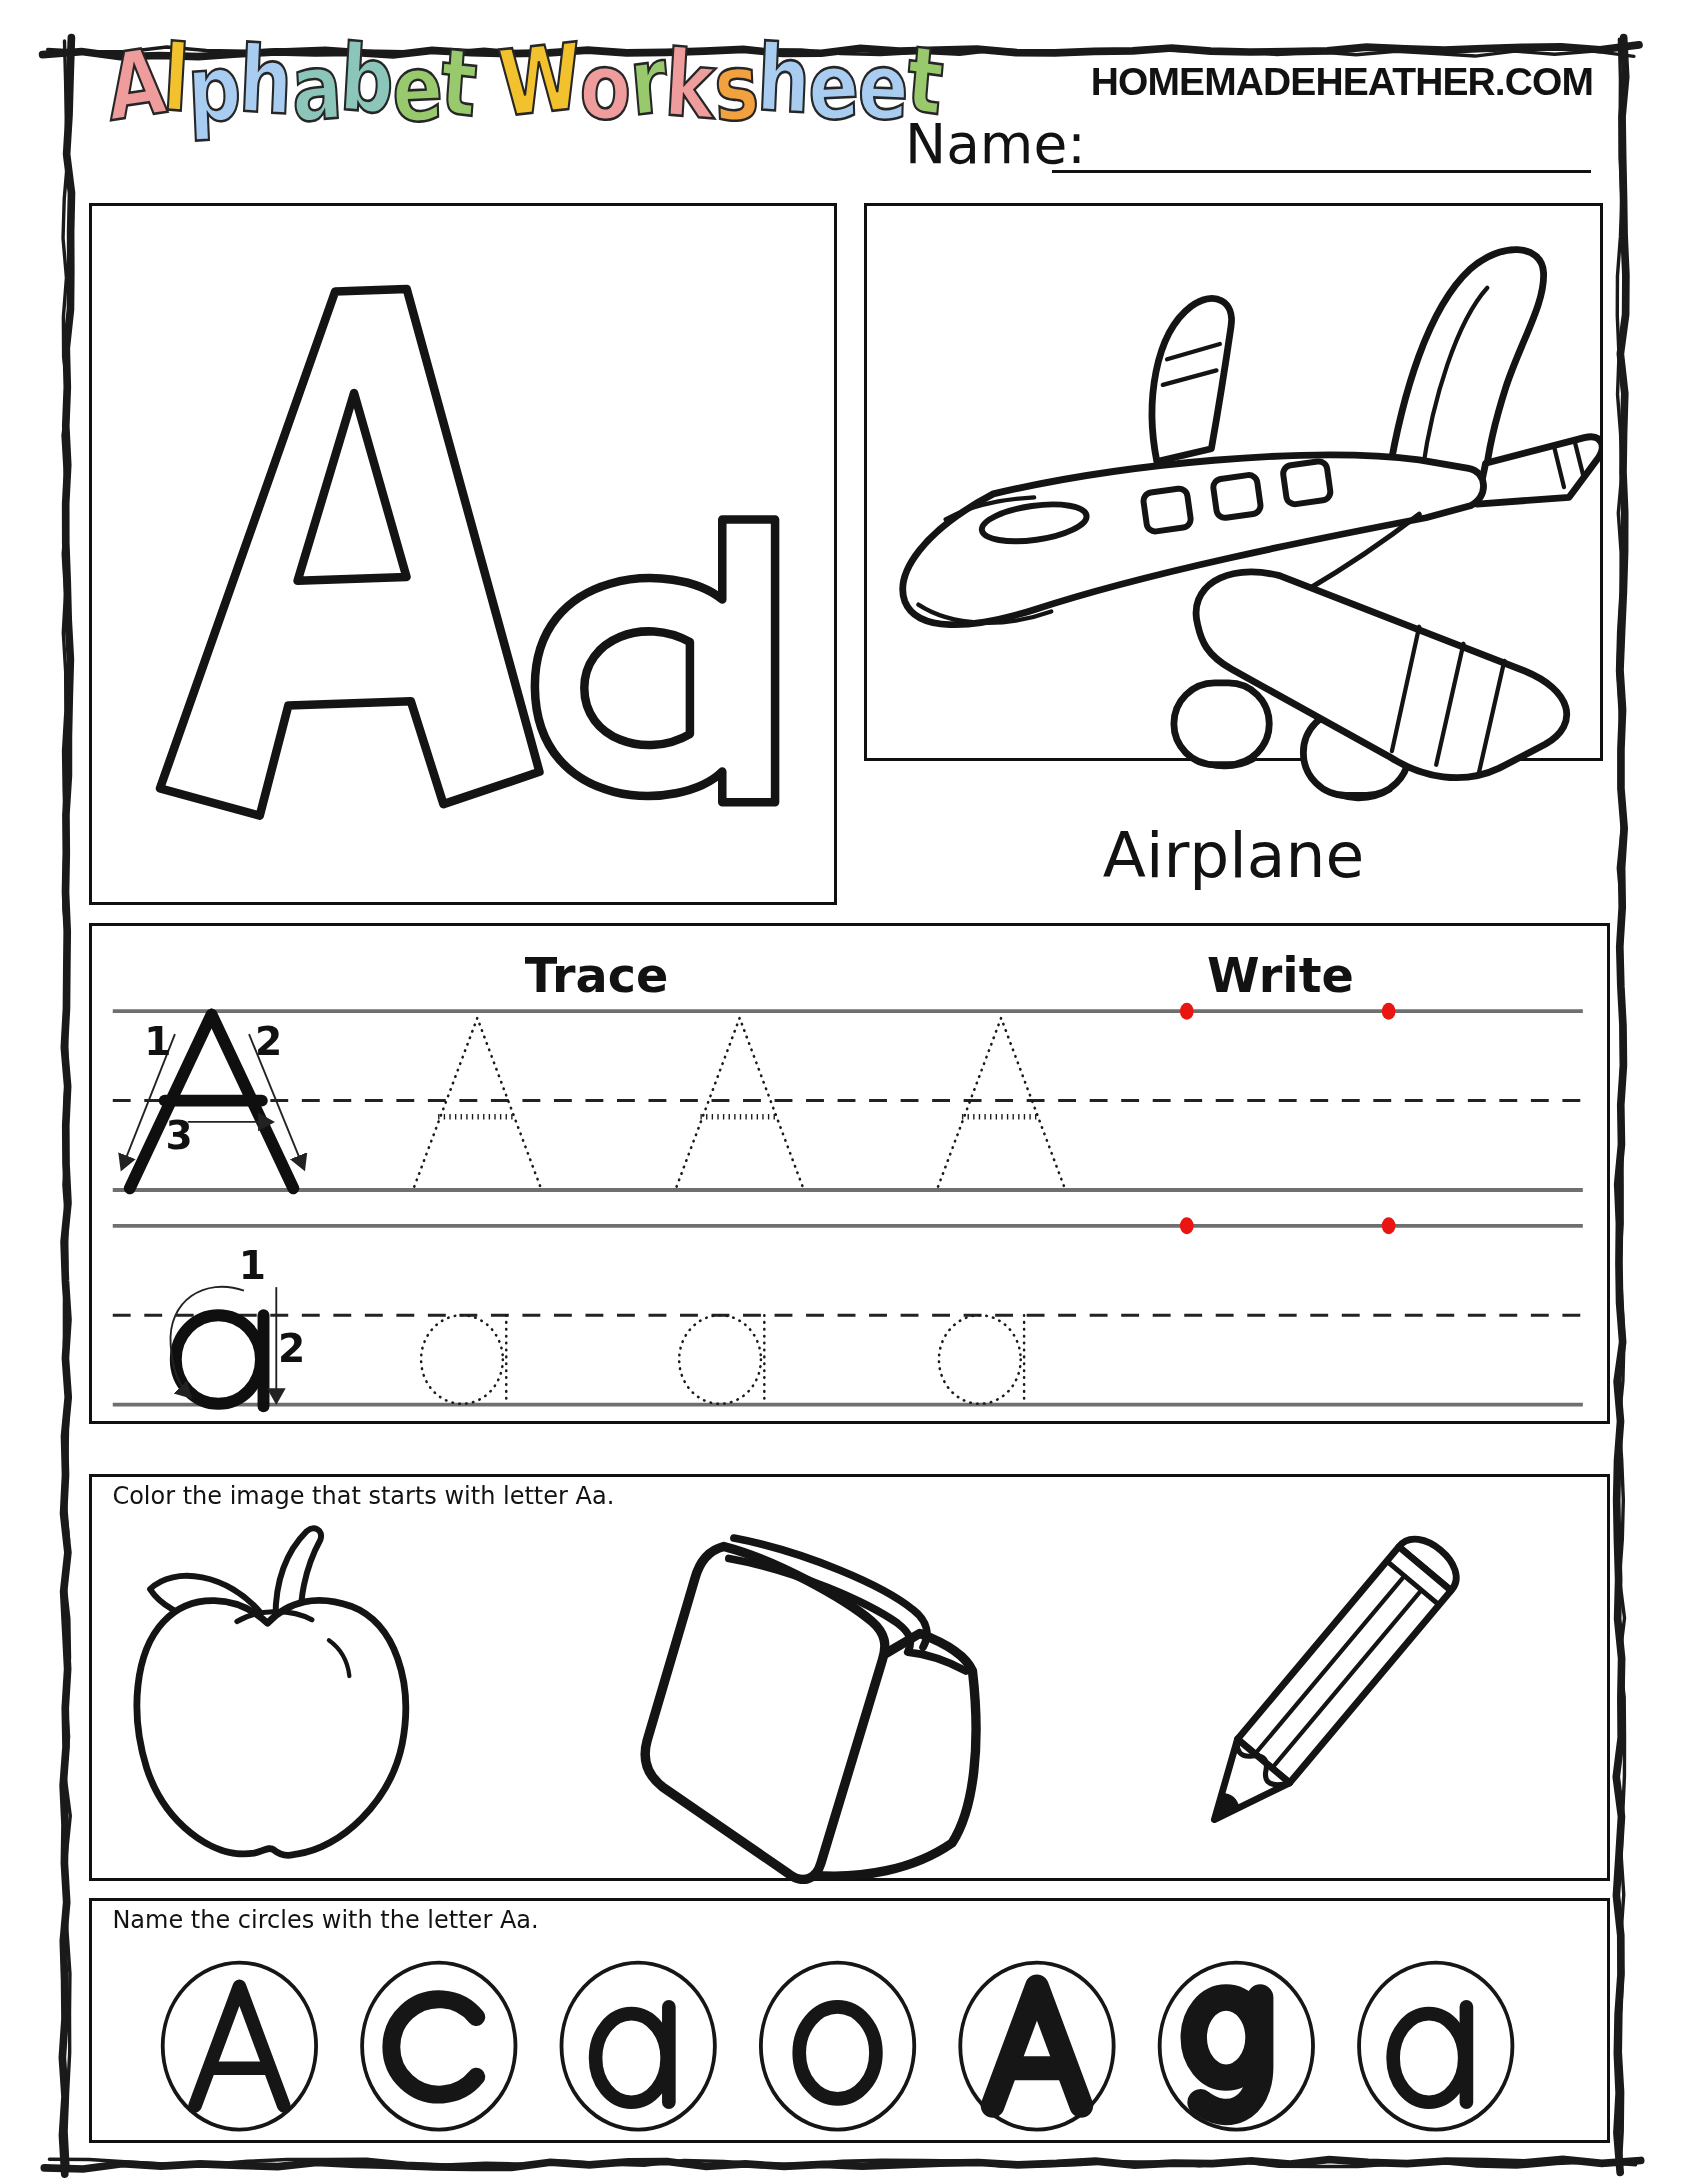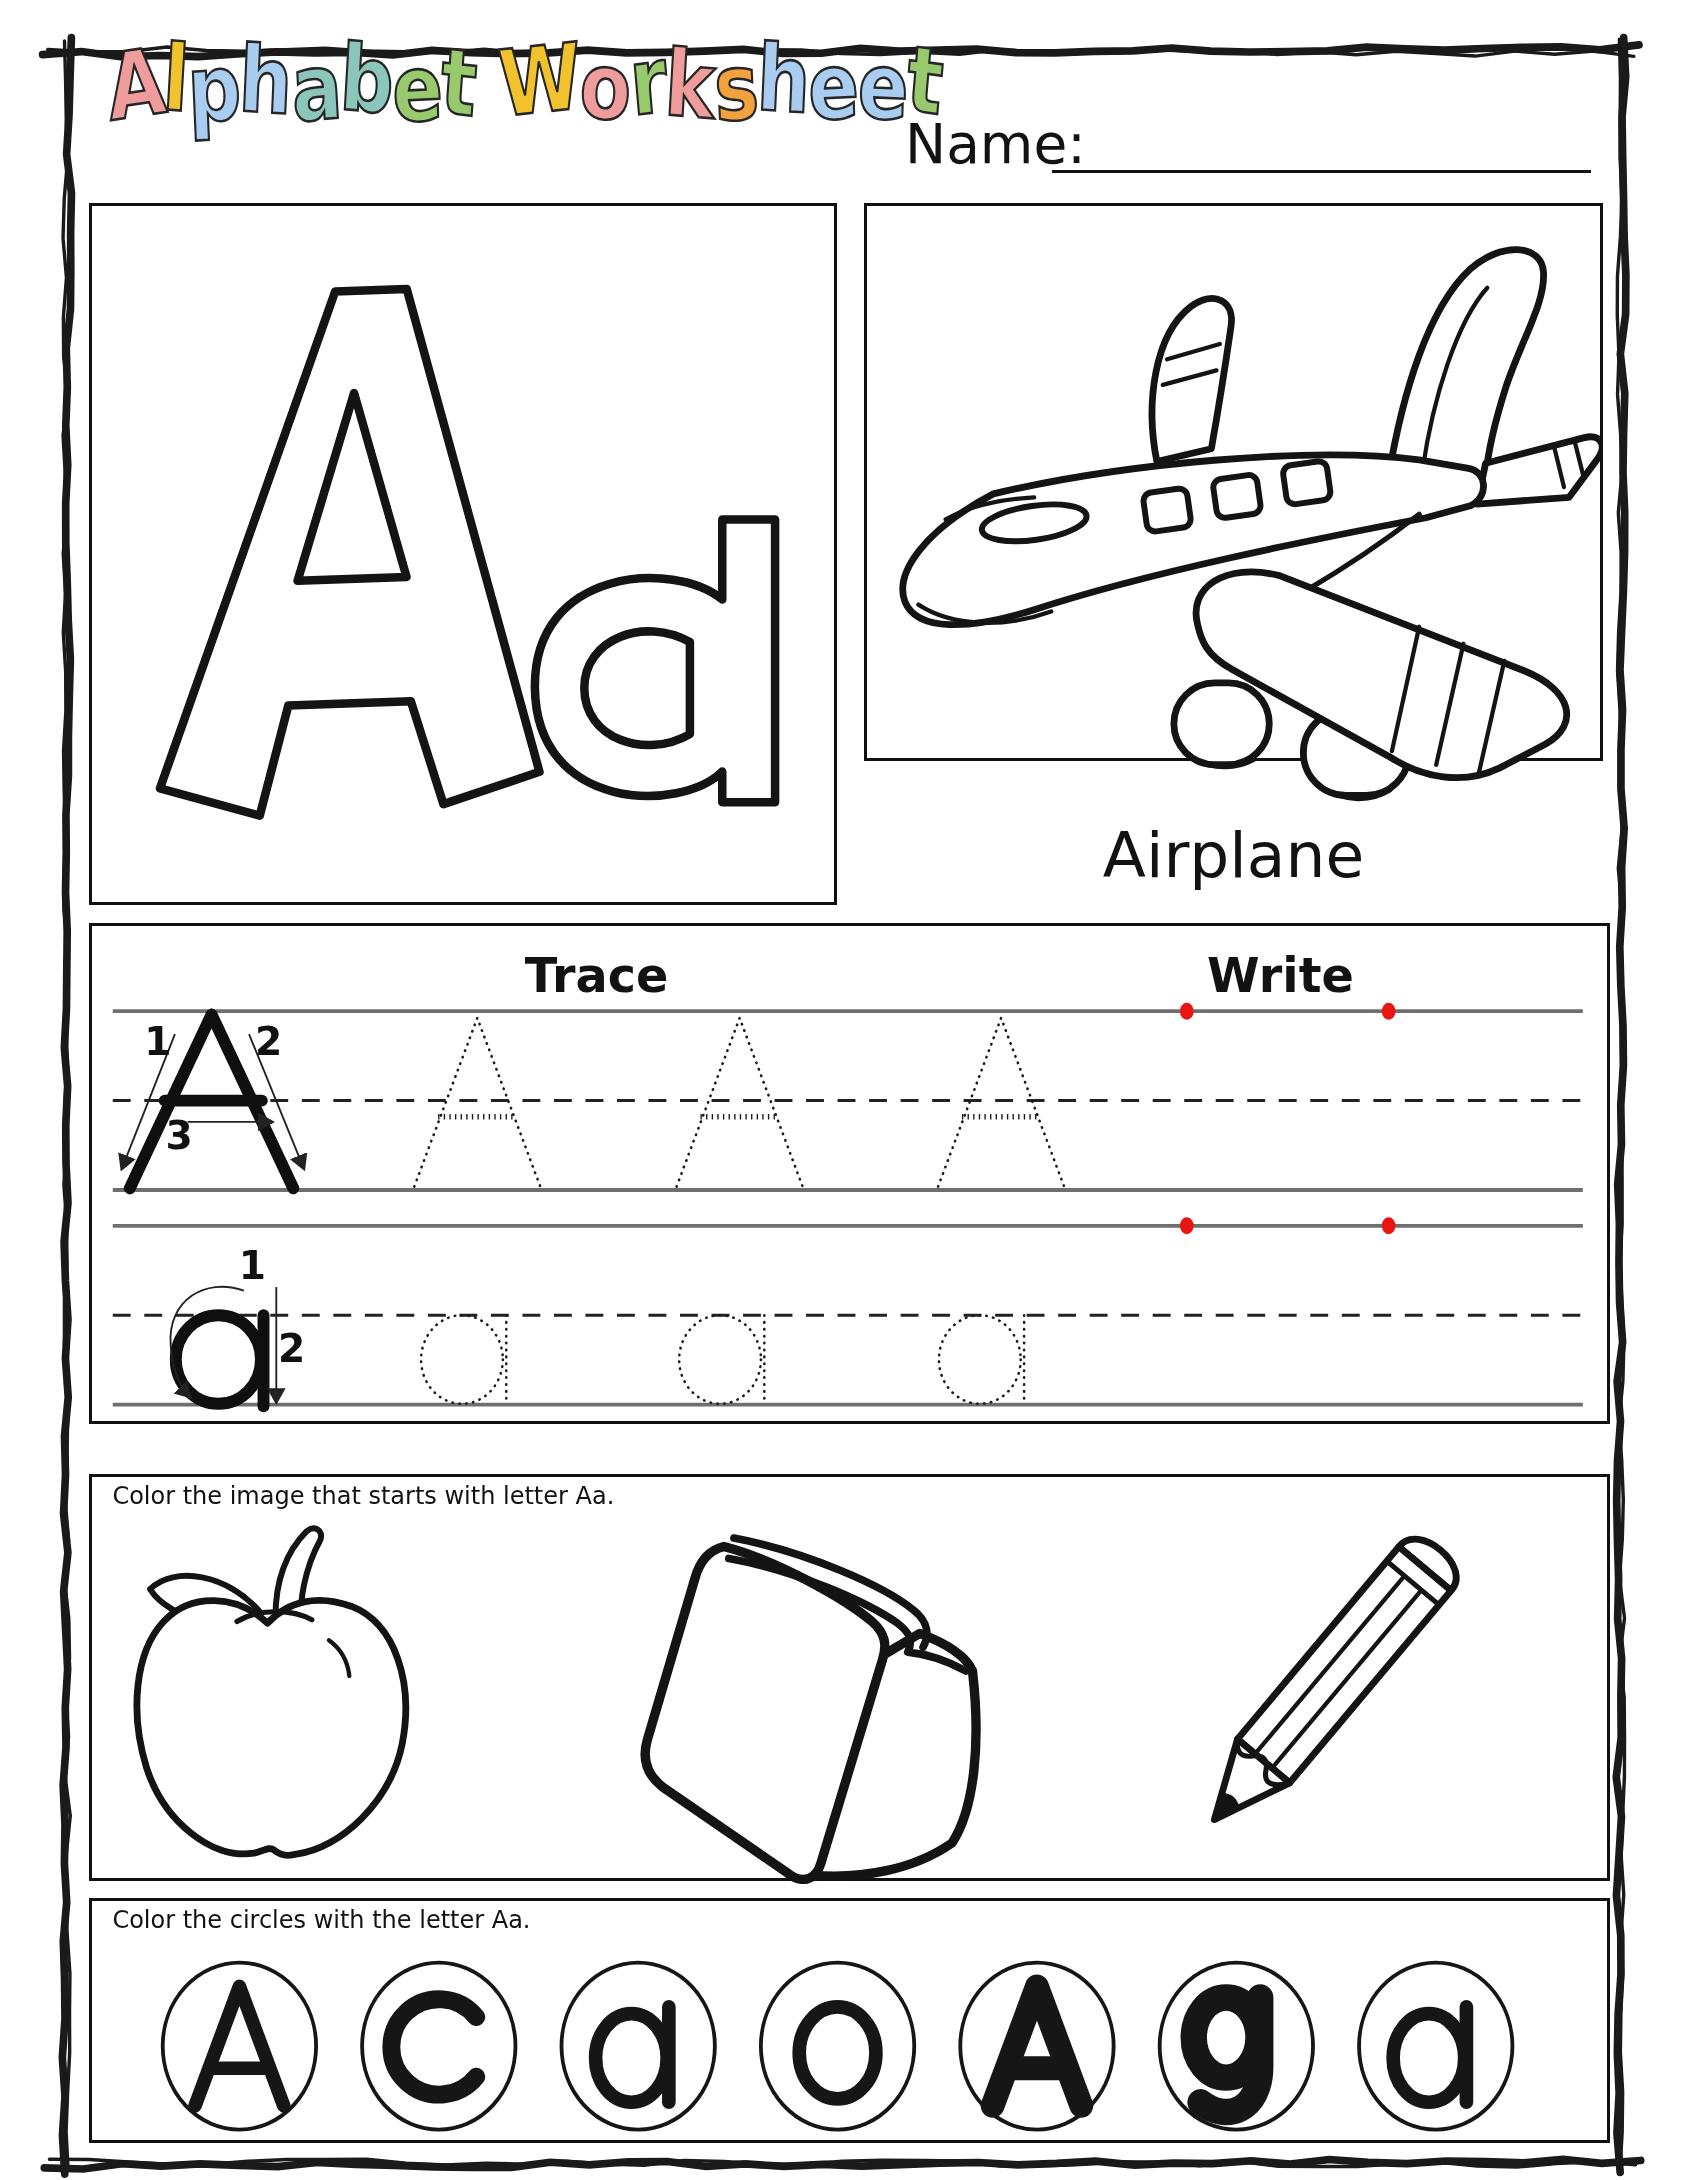--- a/index.html
+++ b/index.html
@@ -60,20 +60,21 @@
       <path d="M 56,58 L 102.5,60.6 L 149.1,60.7 L 195.7,55.1 L 242.2,59.1 L 288.7,60.0 L 335.3,58.2 L 381.9,56.4 L 428.4,59.6 L 474.9,60.7 L 521.5,61.6 L 568.1,57.7 L 614.6,61.7 L 661.1,61.0 L 707.7,58.5 L 754.2,62.8 L 800.8,63.4 L 847.4,58.3 L 893.9,58.1 L 940.5,58.6 L 987.0,62.6 L 1033.5,63.8 L 1080.1,61.4 L 1126.6,63.6 L 1173.2,58.1 L 1219.8,61.0 L 1266.3,60.0 L 1312.9,58.1 L 1359.4,58.2 L 1406.0,60.4 L 1452.5,59.2 L 1499.0,64.0 L 1545.6,60.6 L 1592.1,64.2 L 1638.7,60.0 L 1685.2,62.6 L 1731.8,65.7 L 1778.4,59.9 L 1824.9,63.6 L 1871.5,59.9 L 1918.0,66.0" stroke="#1a1a1a" stroke-width="4" fill="none" stroke-linecap="round"></path>
       <path d="M 1906,44 L 1908.4,90.4 L 1904.1,136.8 L 1904.8,183.2 L 1905.8,229.6 L 1906.5,276.0 L 1908.6,322.5 L 1908.3,368.9 L 1902.1,415.3 L 1907.3,461.7 L 1905.9,508.1 L 1905.2,554.5 L 1907.2,600.9 L 1907.1,647.3 L 1905.7,693.7 L 1903.6,740.1 L 1901.7,786.5 L 1904.7,832.9 L 1902.8,879.3 L 1902.8,925.7 L 1906.6,972.2 L 1903.6,1018.6 L 1904.3,1065.0 L 1901.4,1111.4 L 1902.7,1157.8 L 1905.2,1204.2 L 1905.7,1250.6 L 1902.6,1297.0 L 1903.4,1343.4 L 1899.0,1389.8 L 1901.0,1436.2 L 1900.5,1482.6 L 1901.2,1529.0 L 1904.8,1575.5 L 1898.3,1621.8 L 1902.3,1668.3 L 1898.8,1714.7 L 1897.8,1761.1 L 1898.7,1807.5 L 1900.1,1853.9 L 1898.9,1900.3 L 1903.6,1946.7 L 1902.7,1993.1 L 1903.1,2039.5 L 1897.3,2085.9 L 1903.4,2132.3 L 1900.5,2178.7 L 1897.5,2225.1 L 1902.6,2271.6 L 1902.8,2318.0 L 1899.5,2364.4 L 1898.6,2410.8 L 1900.7,2457.2 L 1898.1,2503.6 L 1901.9,2550.0" stroke="#1a1a1a" stroke-width="9" fill="none" stroke-linecap="round"></path>
       <path d="M 1901,46 L 1902.2,92.3 L 1901.9,138.7 L 1901.8,185.0 L 1903.9,231.3 L 1902.2,277.7 L 1898.7,324.0 L 1898.5,370.3 L 1900.5,416.7 L 1898.8,463.0 L 1902.4,509.3 L 1903.9,555.7 L 1899.7,602.0 L 1903.0,648.3 L 1902.9,694.7 L 1900.1,741.0 L 1898.8,787.3 L 1901.7,833.7 L 1903.6,880.0 L 1904.4,926.3 L 1904.2,972.7 L 1899.7,1019.0 L 1903.8,1065.3 L 1903.4,1111.7 L 1903.8,1158.0 L 1903.1,1204.3 L 1903.6,1250.7 L 1901.4,1297.0 L 1904.0,1343.3 L 1904.2,1389.7 L 1904.2,1436.0 L 1901.4,1482.3 L 1904.2,1528.7 L 1906.3,1575.0 L 1905.1,1621.3 L 1900.6,1667.7 L 1903.7,1714.0 L 1905.6,1760.3 L 1904.4,1806.7 L 1901.1,1853.0 L 1907.0,1899.3 L 1901.3,1945.7 L 1906.6,1992.0 L 1907.0,2038.3 L 1906.9,2084.7 L 1904.8,2131.0 L 1903.0,2177.3 L 1906.1,2223.7 L 1902.9,2270.0 L 1904.7,2316.3 L 1902.8,2362.7 L 1902.1,2409.0 L 1904.8,2455.3 L 1904.3,2501.7 L 1901.7,2548.0" stroke="#1a1a1a" stroke-width="4" fill="none" stroke-linecap="round"></path>
       <path d="M 1926,2536 L 1880.3,2539.5 L 1834.6,2534.6 L 1788.9,2538.7 L 1743.2,2537.3 L 1697.5,2536.7 L 1651.8,2539.8 L 1606.1,2538.2 L 1560.3,2534.9 L 1514.6,2540.3 L 1468.9,2536.4 L 1423.2,2539.7 L 1377.5,2539.1 L 1331.8,2541.5 L 1286.1,2536.8 L 1240.4,2539.5 L 1194.7,2541.1 L 1149.0,2538.4 L 1103.3,2539.1 L 1057.6,2541.0 L 1011.9,2542.6 L 966.2,2540.7 L 920.5,2542.9 L 874.7,2540.1 L 829.0,2543.1 L 783.3,2537.3 L 737.6,2537.5 L 691.9,2541.1 L 646.2,2538.1 L 600.5,2544.1 L 554.8,2544.1 L 509.1,2543.6 L 463.4,2541.9 L 417.7,2540.6 L 371.9,2538.4 L 326.2,2543.3 L 280.5,2541.7 L 234.8,2540.0 L 189.1,2542.7 L 143.4,2539.9 L 97.7,2546.0 L 52.0,2544.7" stroke="#1a1a1a" stroke-width="9" fill="none" stroke-linecap="round"></path>
       <path d="M 1920,2541 L 1873.5,2537.6 L 1826.9,2539.6 L 1780.3,2543.8 L 1733.8,2542.7 L 1687.3,2537.8 L 1640.7,2539.5 L 1594.1,2543.1 L 1547.6,2543.1 L 1501.0,2543.0 L 1454.5,2537.0 L 1407.9,2542.2 L 1361.4,2538.0 L 1314.9,2537.6 L 1268.3,2540.8 L 1221.7,2542.2 L 1175.2,2542.5 L 1128.7,2536.7 L 1082.1,2536.1 L 1035.6,2535.8 L 989.0,2536.8 L 942.4,2540.3 L 895.9,2540.2 L 849.4,2537.2 L 802.8,2535.9 L 756.2,2541.6 L 709.7,2540.2 L 663.2,2537.0 L 616.6,2540.3 L 570.0,2539.2 L 523.5,2541.3 L 476.9,2539.1 L 430.4,2534.6 L 383.9,2534.7 L 337.3,2534.9 L 290.8,2537.0 L 244.2,2540.6 L 197.6,2540.4 L 151.1,2537.9 L 104.6,2534.9 L 58.0,2534.5" stroke="#1a1a1a" stroke-width="4" fill="none" stroke-linecap="round"></path>
       <path d="M 76,2552 L 73.3,2506.4 L 76.3,2460.8 L 73.2,2415.2 L 76.3,2369.6 L 75.8,2324.0 L 74.3,2278.4 L 78.3,2232.8 L 75.6,2187.2 L 76.3,2141.6 L 74.1,2096.0 L 77.5,2050.4 L 76.6,2004.8 L 79.4,1959.2 L 77.1,1913.6 L 74.7,1868.0 L 79.7,1822.4 L 74.6,1776.8 L 76.9,1731.2 L 75.7,1685.6 L 80.1,1640.0 L 76.8,1594.4 L 79.8,1548.8 L 76.8,1503.2 L 75.2,1457.6 L 79.8,1412.0 L 77.5,1366.4 L 77.2,1320.8 L 79.4,1275.2 L 75.5,1229.6 L 78.0,1184.0 L 78.4,1138.4 L 78.9,1092.8 L 76.9,1047.2 L 77.8,1001.6 L 77.4,956.0 L 80.3,910.4 L 80.3,864.8 L 81.3,819.2 L 82.6,773.6 L 80.1,728.0 L 78.9,682.4 L 77.2,636.8 L 77.1,591.2 L 79.5,545.6 L 77.2,500.0 L 79.0,454.4 L 77.8,408.8 L 82.7,363.2 L 83.1,317.6 L 82.9,272.0 L 83.9,226.4 L 78.2,180.8 L 81.0,135.2 L 82.3,89.6 L 83.8,44.0" stroke="#1a1a1a" stroke-width="9" fill="none" stroke-linecap="round"></path>
       <path d="M 80,2548 L 77.6,2501.7 L 79.4,2455.4 L 81.8,2409.1 L 81.6,2362.8 L 82.1,2316.5 L 78.9,2270.2 L 76.3,2223.9 L 77.8,2177.6 L 82.5,2131.3 L 76.4,2085.0 L 80.5,2038.7 L 77.1,1992.4 L 81.6,1946.1 L 80.8,1899.8 L 75.7,1853.6 L 80.5,1807.3 L 76.5,1761.0 L 78.5,1714.7 L 79.4,1668.4 L 79.1,1622.1 L 75.6,1575.8 L 75.6,1529.5 L 78.4,1483.2 L 78.4,1436.9 L 75.0,1390.6 L 78.0,1344.3 L 75.9,1298.0 L 78.9,1251.7 L 77.8,1205.4 L 80.0,1159.1 L 79.9,1112.8 L 75.0,1066.5 L 75.5,1020.2 L 76.6,973.9 L 75.3,927.6 L 74.6,881.3 L 77.3,835.0 L 77.1,788.7 L 74.3,742.4 L 76.9,696.1 L 74.2,649.9 L 77.8,603.6 L 76.7,557.3 L 74.0,511.0 L 80.0,464.7 L 74.7,418.4 L 74.4,372.1 L 78.0,325.8 L 74.0,279.5 L 75.4,233.2 L 79.4,186.9 L 77.8,140.6 L 77.0,94.3 L 75.7,48.0" stroke="#1a1a1a" stroke-width="4" fill="none" stroke-linecap="round"></path>
     </svg>
 
   <div id="title"><span class="tletter" style="color: rgb(238, 156, 156); transform: rotate(-7deg) translateY(1.7px);">A</span><span class="tletter" style="color: rgb(242, 193, 46); transform: rotate(4deg) translateY(-3.4px);">l</span><span class="tletter" style="color: rgb(168, 205, 240); transform: rotate(-3deg) translateY(5.1px);">p</span><span class="tletter" style="color: rgb(168, 205, 240); transform: rotate(3deg) translateY(-1.7px);">h</span><span class="tletter" style="color: rgb(140, 197, 185); transform: rotate(-4deg) translateY(4.3px);">a</span><span class="tletter" style="color: rgb(140, 197, 185); transform: rotate(4deg) translateY(-2.6px);">b</span><span class="tletter" style="color: rgb(152, 201, 109); transform: rotate(-2deg) translateY(5.1px);">e</span><span class="tletter" style="color: rgb(152, 201, 109); transform: rotate(5deg) translateY(0px);">t</span><span class="tletter" style="-webkit-text-stroke: 0px; width: 24px; color: rgb(0, 0, 0); transform: rotate(0deg) translateY(0px);"> </span><span class="tletter" style="color: rgb(242, 193, 46); transform: rotate(-5deg) translateY(-1.7px);">W</span><span class="tletter" style="color: rgb(238, 156, 156); transform: rotate(3deg) translateY(3.4px);">o</span><span class="tletter" style="color: rgb(152, 201, 109); transform: rotate(-6deg) translateY(-0.9px);">r</span><span class="tletter" style="color: rgb(238, 156, 156); transform: rotate(4deg) translateY(1.7px);">k</span><span class="tletter" style="color: rgb(241, 162, 62); transform: rotate(-3deg) translateY(4.3px);">s</span><span class="tletter" style="color: rgb(168, 205, 240); transform: rotate(3deg) translateY(-2.6px);">h</span><span class="tletter" style="color: rgb(168, 205, 240); transform: rotate(-2deg) translateY(3.4px);">e</span><span class="tletter" style="color: rgb(168, 205, 240); transform: rotate(2deg) translateY(3.4px);">e</span><span class="tletter" style="color: rgb(152, 201, 109); transform: rotate(6deg) translateY(-1.7px);">t</span></div>
+  <div id="site">HOMEMADEHEATHER.COM</div>
   <div id="name-label">Name:</div>
   <div id="name-line"></div>
 
   <section class="card" id="letter-card">
     <svg class="fullsvg" width="741" height="695" viewBox="0 0 870 816">
       <g fill="#ffffff" stroke="#141414" stroke-width="10" stroke-linejoin="round" fill-rule="evenodd">
         <path transform="rotate(-2 300 400)" d="M 296,100 L 380,100 L 516,672 L 402,706 L 368,584 L 224,584 L 186,712 L 70,676 Z
                  M 314,220 L 368,438 L 240,438 Z" aria-label="A"></path>
         <path d="M 802,368 L 740,368 L 740,462 C 684,416 518,424 520,566 C 522,712 692,712 740,664 L 740,700 L 802,700 Z
                  M 702,512 C 648,482 578,508 578,566 C 578,626 650,650 702,620 Z" aria-label="a"></path>
@@ -215,21 +216,21 @@
       <path fill="#fff" d="M -40,-180 L 40,-180 L 40,115 L -40,115 Z"></path>
       <path d="M -40,-158 L 40,-158" stroke-width="6"></path>
       <path stroke-width="5" d="M -13,-158 L -13,112 M 13,-158 L 13,112"></path>
       <path fill="#fff" d="M -40,115 L 0,205 L 40,115 Z"></path>
       <path stroke-width="6" d="M -40,115 Q -28,134 -14,119 Q 0,104 10,123 Q 21,141 40,115"></path>
       <path fill="#141414" stroke-width="5" d="M -12,177 Q 0,168 12,177 L 0,205 Z"></path>
     </g>
   </svg>
 
   <section class="card" id="color-circles-card">
-    <div class="instruction">Color the circles with the letter Aa.</div>
+    <div class="instruction">Name the circles with the letter Aa.</div>
     <svg id="circles-svg" class="fullsvg" width="1515" height="239" viewBox="0 0 1778 280">
         <g transform="translate(173,170)" aria-label="A">
           <ellipse class="circ" cx="0" cy="0" rx="90" ry="98"></ellipse>
           <path class="glyph" stroke-width="16" d="M -52,70 L 0,-70 L 52,70"></path>
           <path class="glyph" stroke-width="16" d="M -31,26 L 31,26"></path>
         </g>
         <g transform="translate(407,170)" aria-label="c">
           <ellipse class="circ" cx="0" cy="0" rx="90" ry="98"></ellipse>
           <path class="glyph" stroke-width="21" d="M 44,-34 A 56,56 0 1 0 44,36"></path>
         </g>

